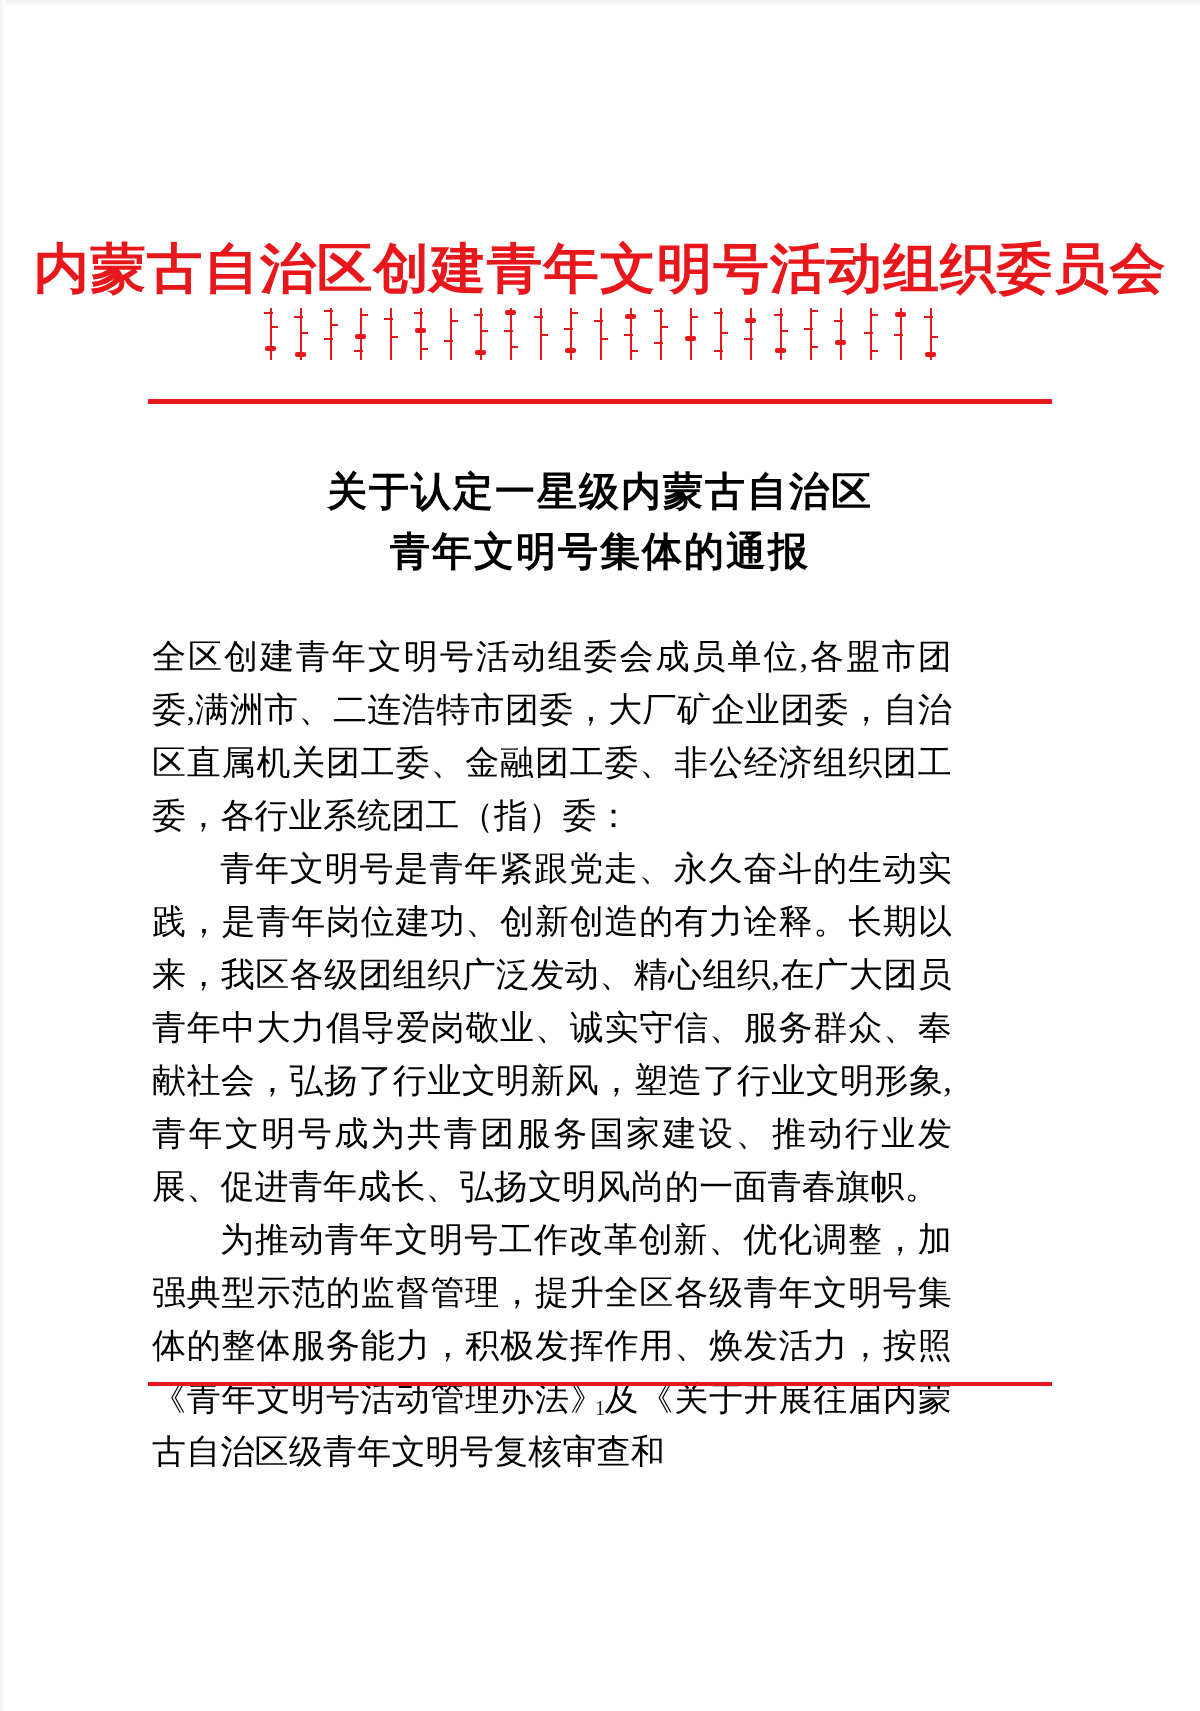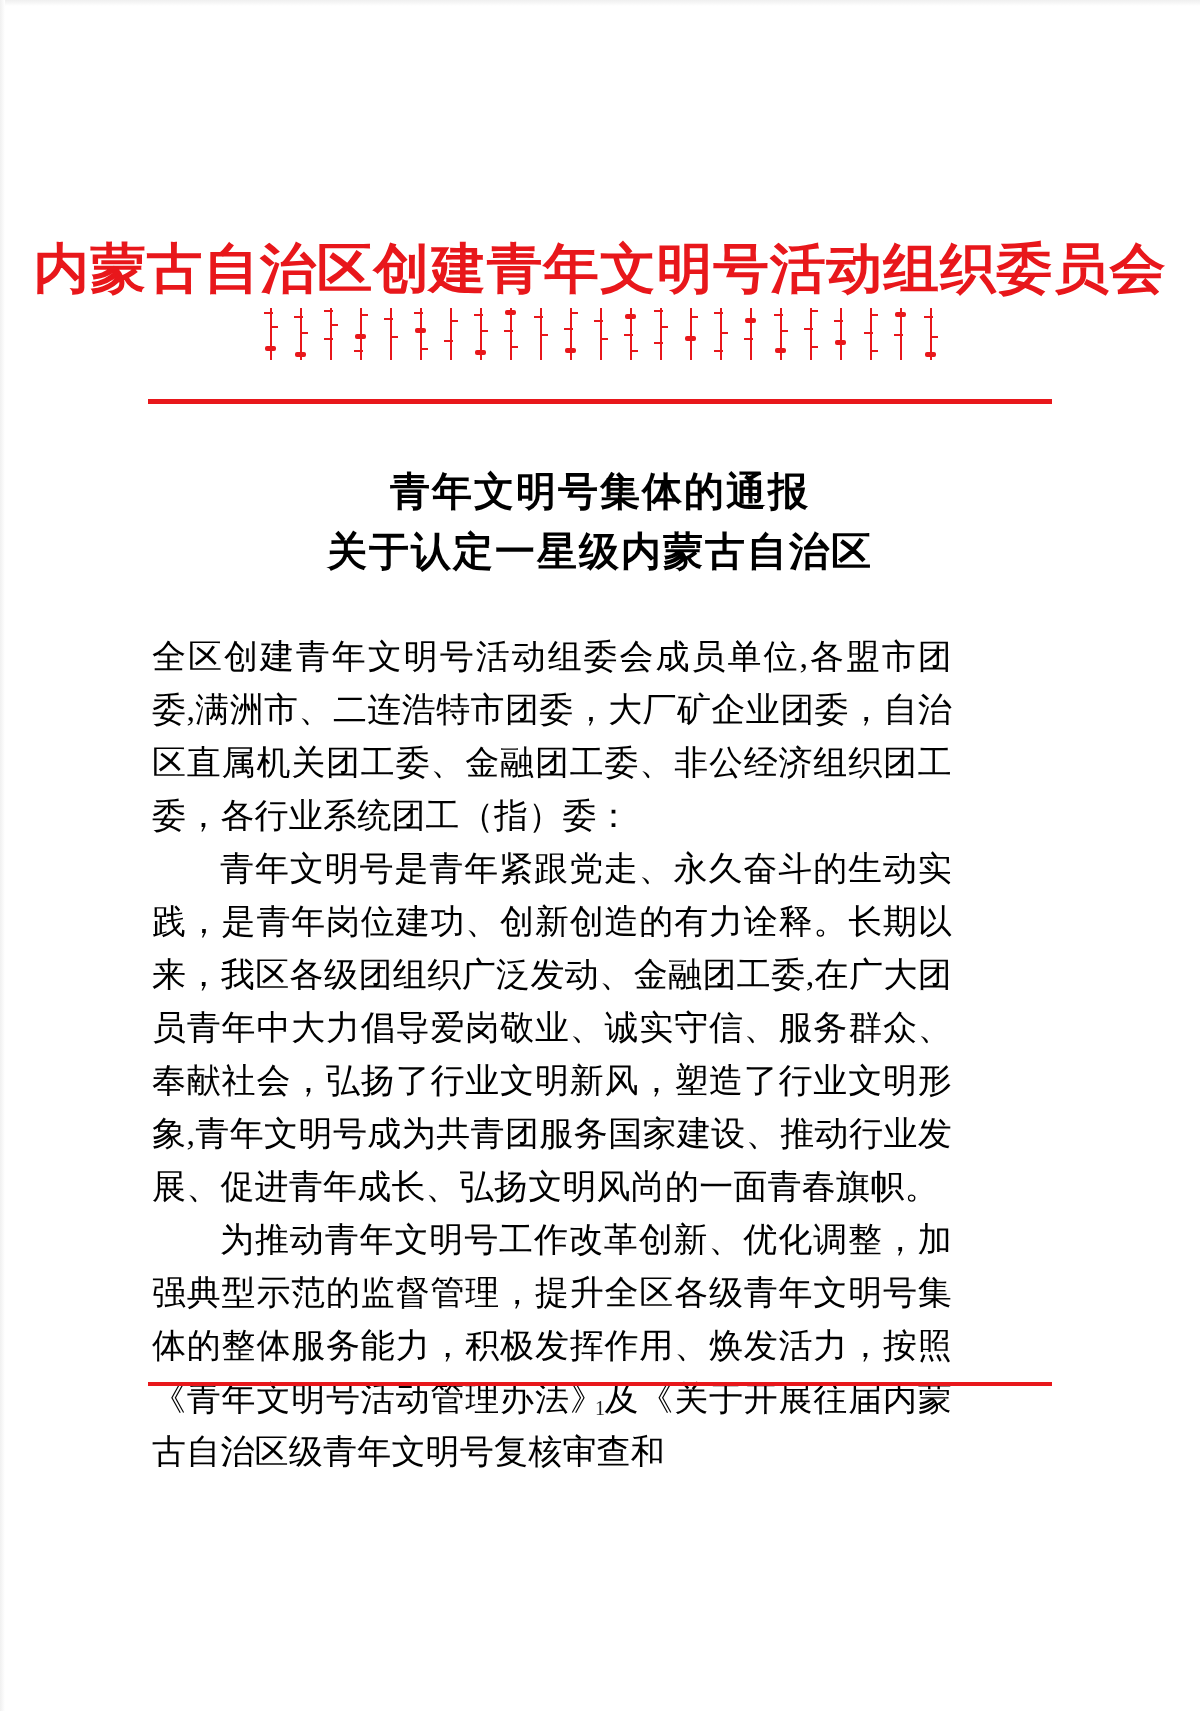--- a/index.html
+++ b/index.html
@@ -303,26 +303,26 @@
           <div class="tick" style="top:10px"></div>
           <div class="tick r" style="top:30px"></div>
           <div class="blob" style="top:46px"></div>
         </div>
     </div>
   </div>
 
   <div class="header-rule"></div>
 
   <div class="doc-title">
+    <div>关于认定一星级内蒙古自治区</div>
     <div>青年文明号集体的通报</div>
-    <div>关于认定一星级内蒙古自治区</div>
   </div>
 
   <div class="body-text">
     <p>全区创建青年文明号活动组委会成员单位,各盟市团委,满洲市、二连浩特市团委，大厂矿企业团委，自治区直属机关团工委、金融团工委、非公经济组织团工委，各行业系统团工（指）委：</p>
-    <p class="indent">青年文明号是青年紧跟党走、永久奋斗的生动实践，是青年岗位建功、创新创造的有力诠释。长期以来，我区各级团组织广泛发动、金融团工委,在广大团员青年中大力倡导爱岗敬业、诚实守信、服务群众、奉献社会，弘扬了行业文明新风，塑造了行业文明形象,青年文明号成为共青团服务国家建设、推动行业发展、促进青年成长、弘扬文明风尚的一面青春旗帜。</p>
+    <p class="indent">青年文明号是青年紧跟党走、永久奋斗的生动实践，是青年岗位建功、创新创造的有力诠释。长期以来，我区各级团组织广泛发动、精心组织,在广大团员青年中大力倡导爱岗敬业、诚实守信、服务群众、奉献社会，弘扬了行业文明新风，塑造了行业文明形象,青年文明号成为共青团服务国家建设、推动行业发展、促进青年成长、弘扬文明风尚的一面青春旗帜。</p>
     <p class="indent">为推动青年文明号工作改革创新、优化调整，加强典型示范的监督管理，提升全区各级青年文明号集体的整体服务能力，积极发挥作用、焕发活力，按照《青年文明号活动管理办法》及《关于开展往届内蒙古自治区级青年文明号复核审查和</p>
   </div>
 
   <div class="footer-rule"></div>
   <div class="page-number">1</div>
 
 </div>
 
 </body></html>

